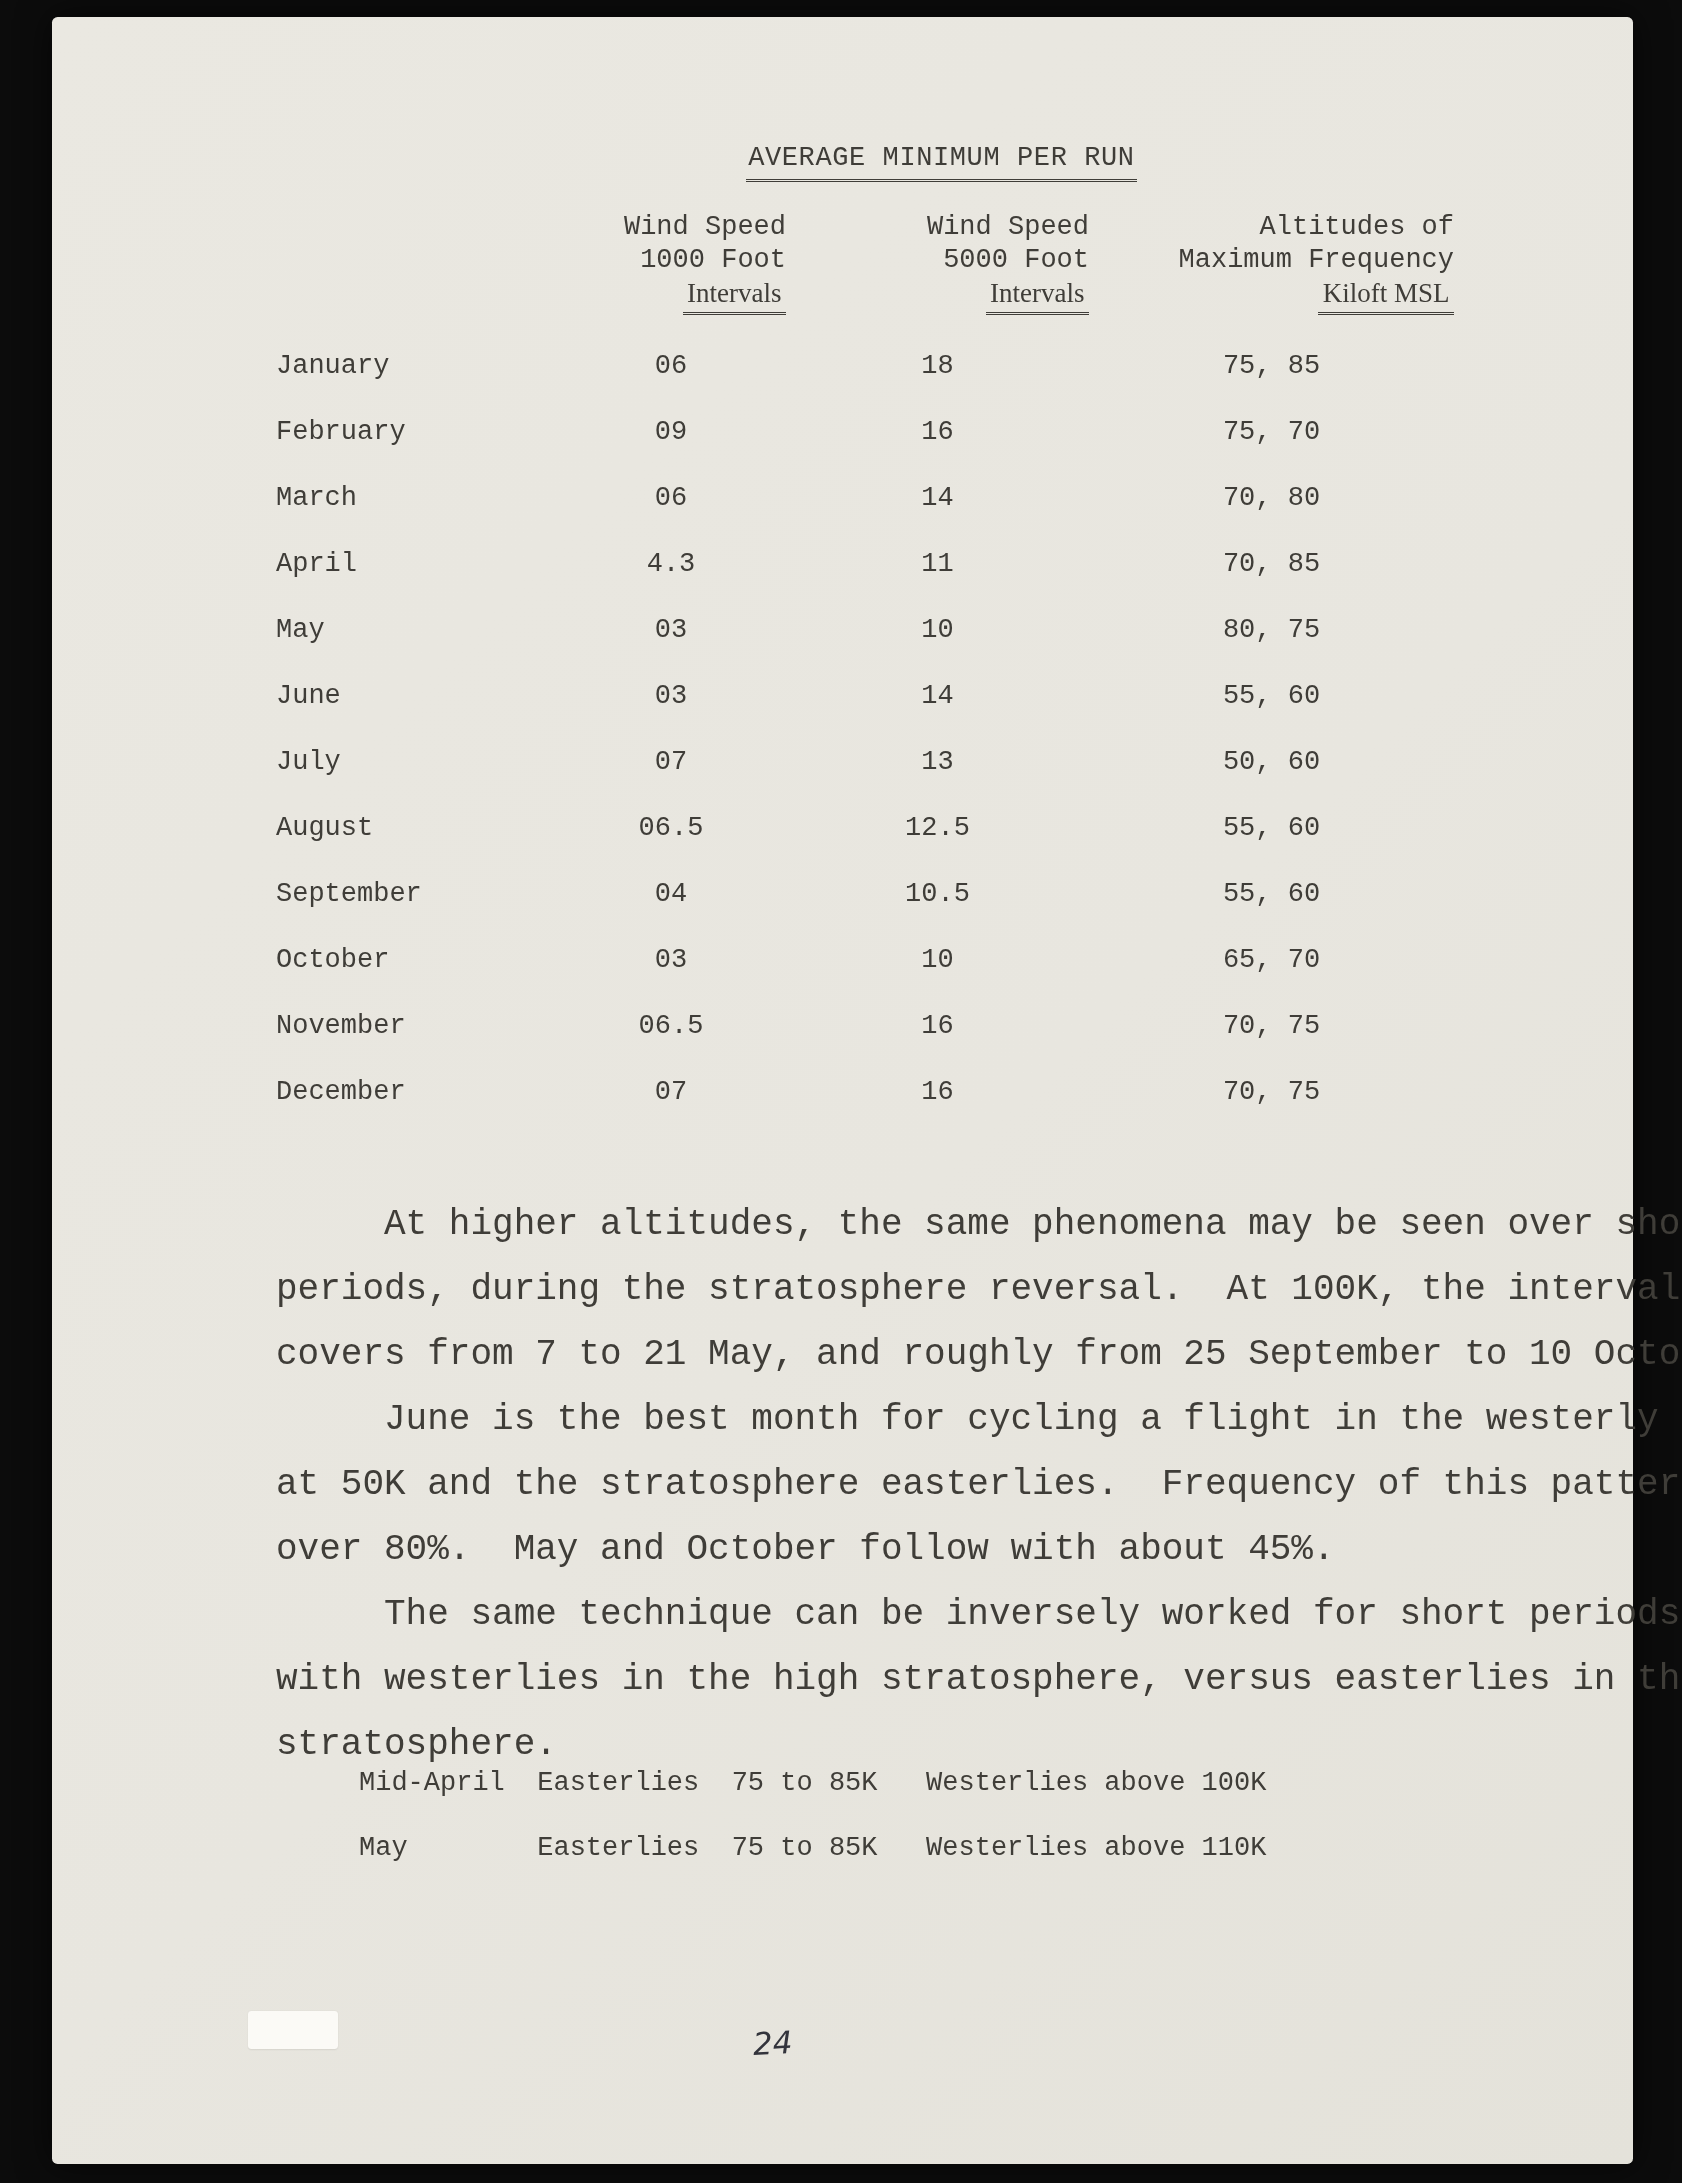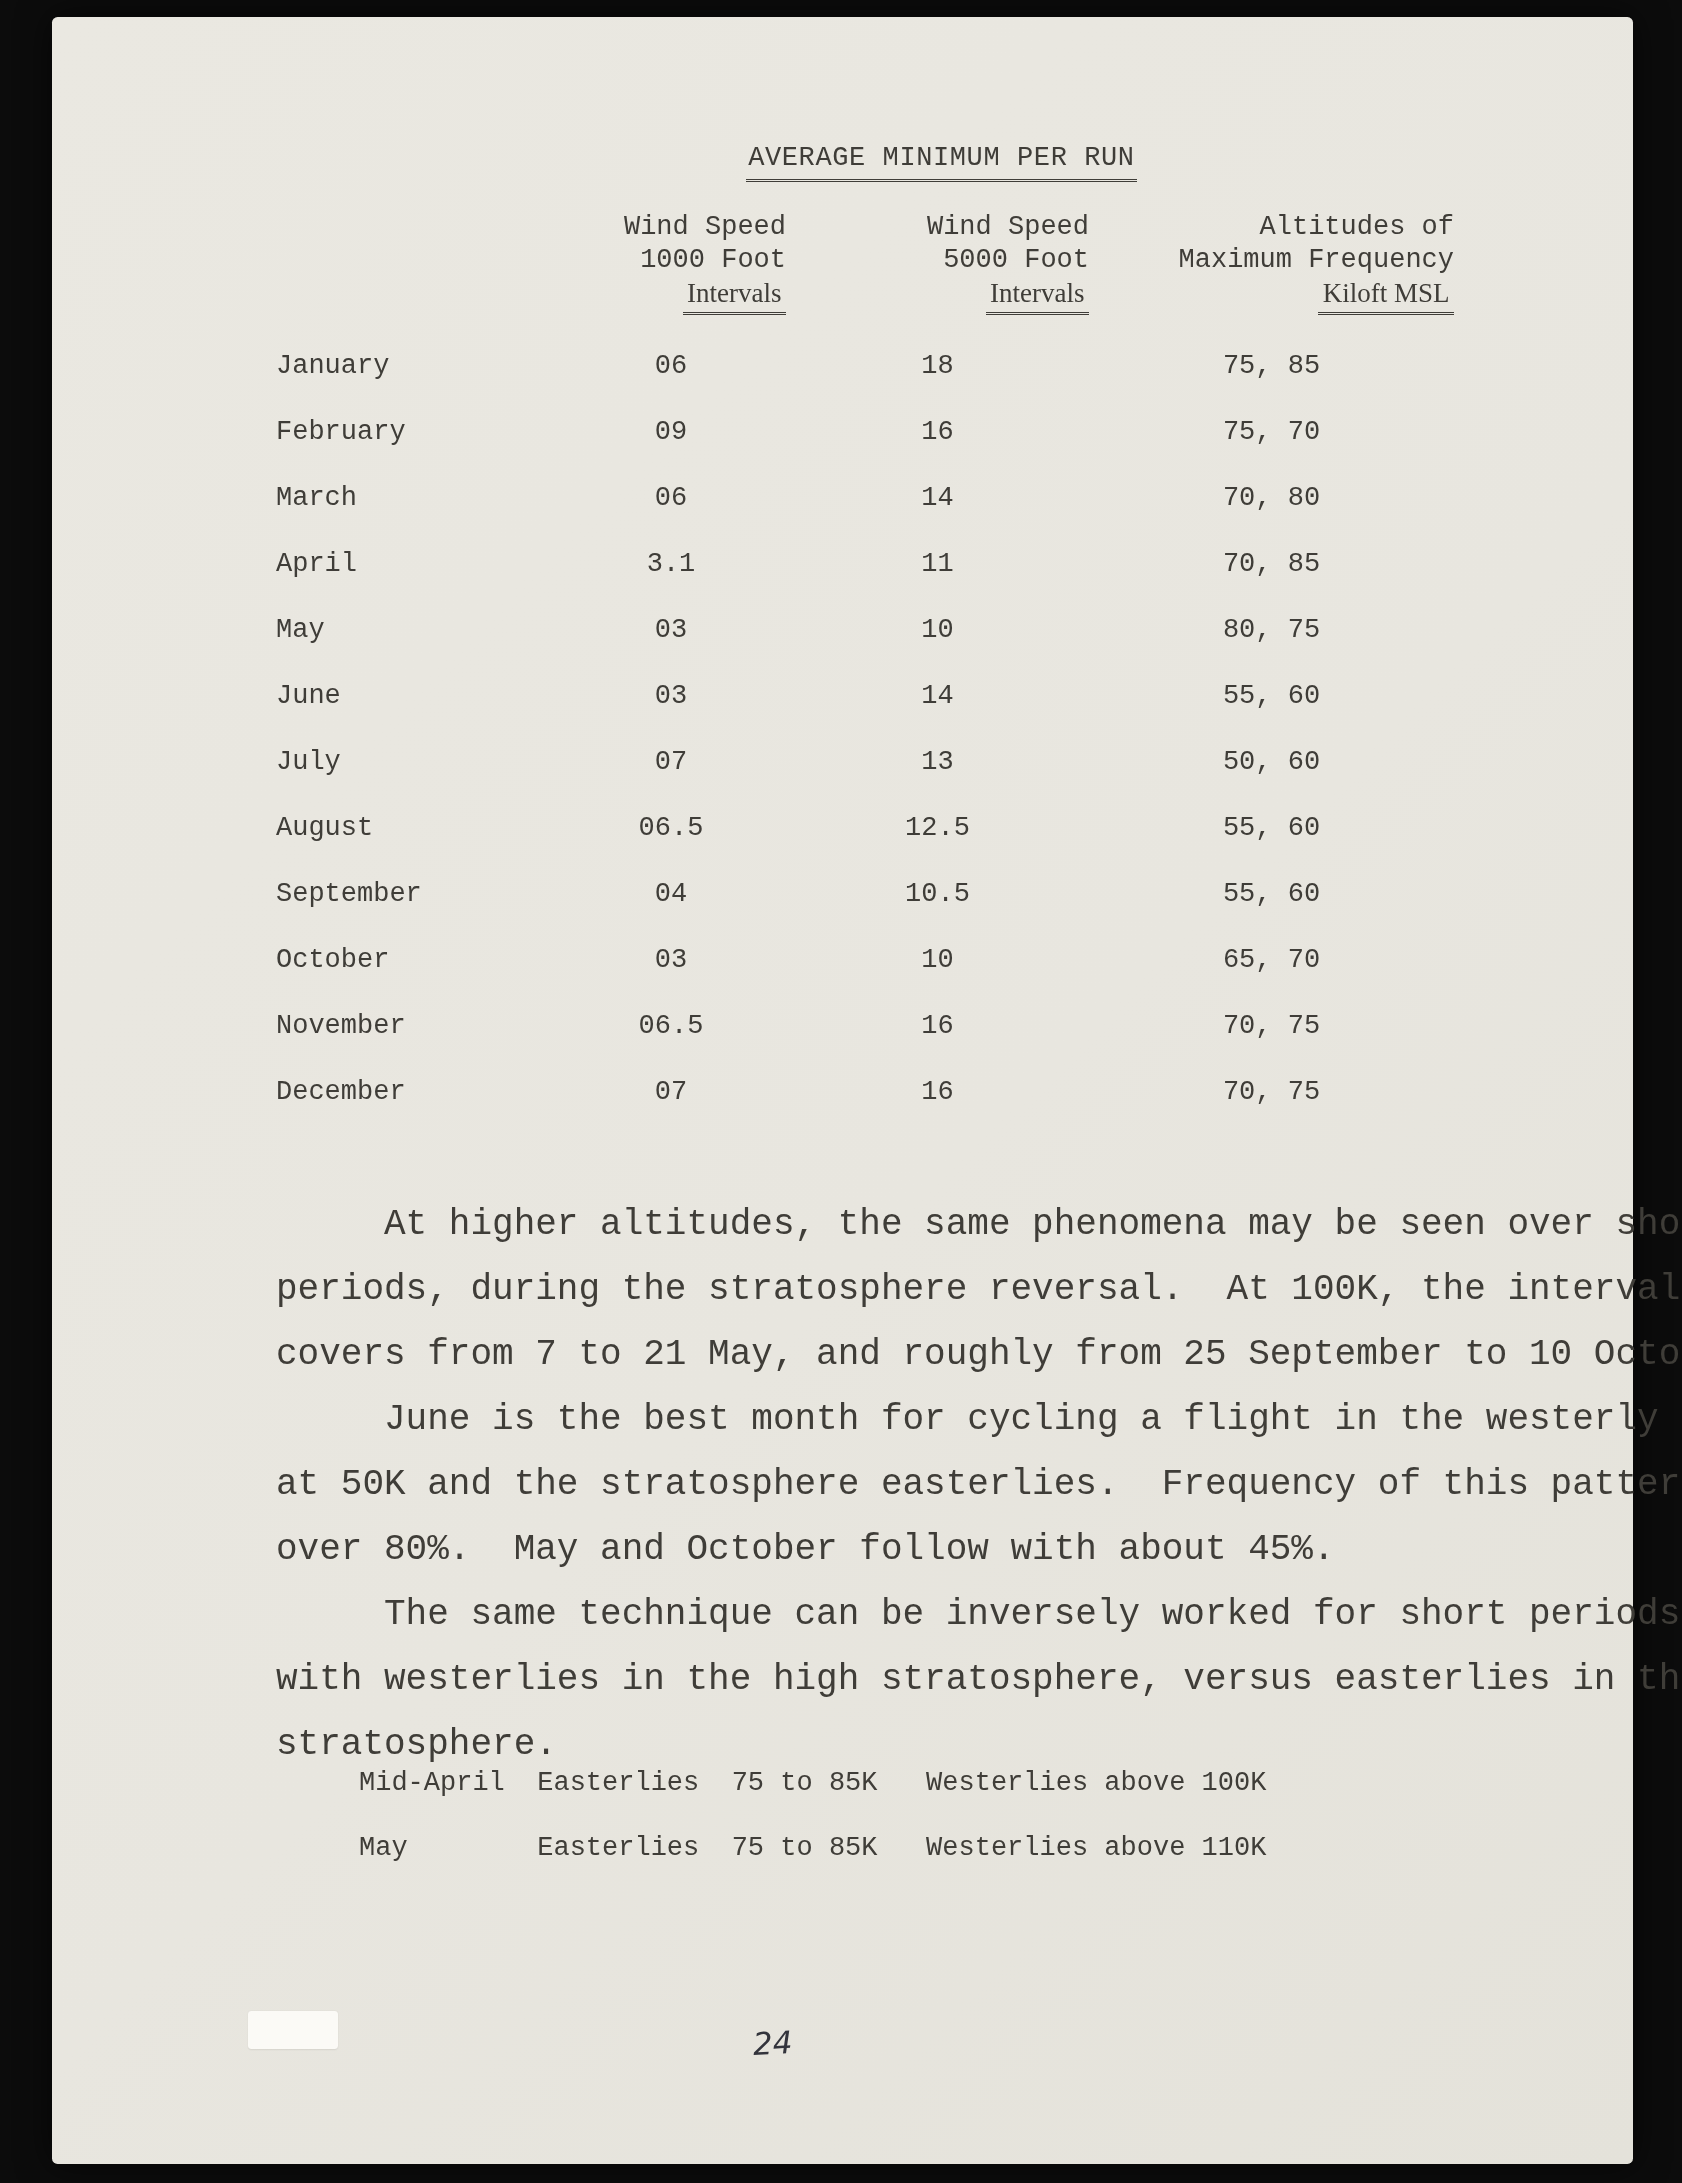--- a/index.html
+++ b/index.html
@@ -151,21 +151,21 @@
       <div class="cell num">75, 70</div>
     </div>
     <div class="trow">
       <div class="cell month">March</div>
       <div class="cell num">06</div>
       <div class="cell num">14</div>
       <div class="cell num">70, 80</div>
     </div>
     <div class="trow">
       <div class="cell month">April</div>
-      <div class="cell num">3.1</div>
+      <div class="cell num">4.3</div>
       <div class="cell num">11</div>
       <div class="cell num">70, 85</div>
     </div>
     <div class="trow">
       <div class="cell month">May</div>
       <div class="cell num">03</div>
       <div class="cell num">10</div>
       <div class="cell num">80, 75</div>
     </div>
     <div class="trow">

